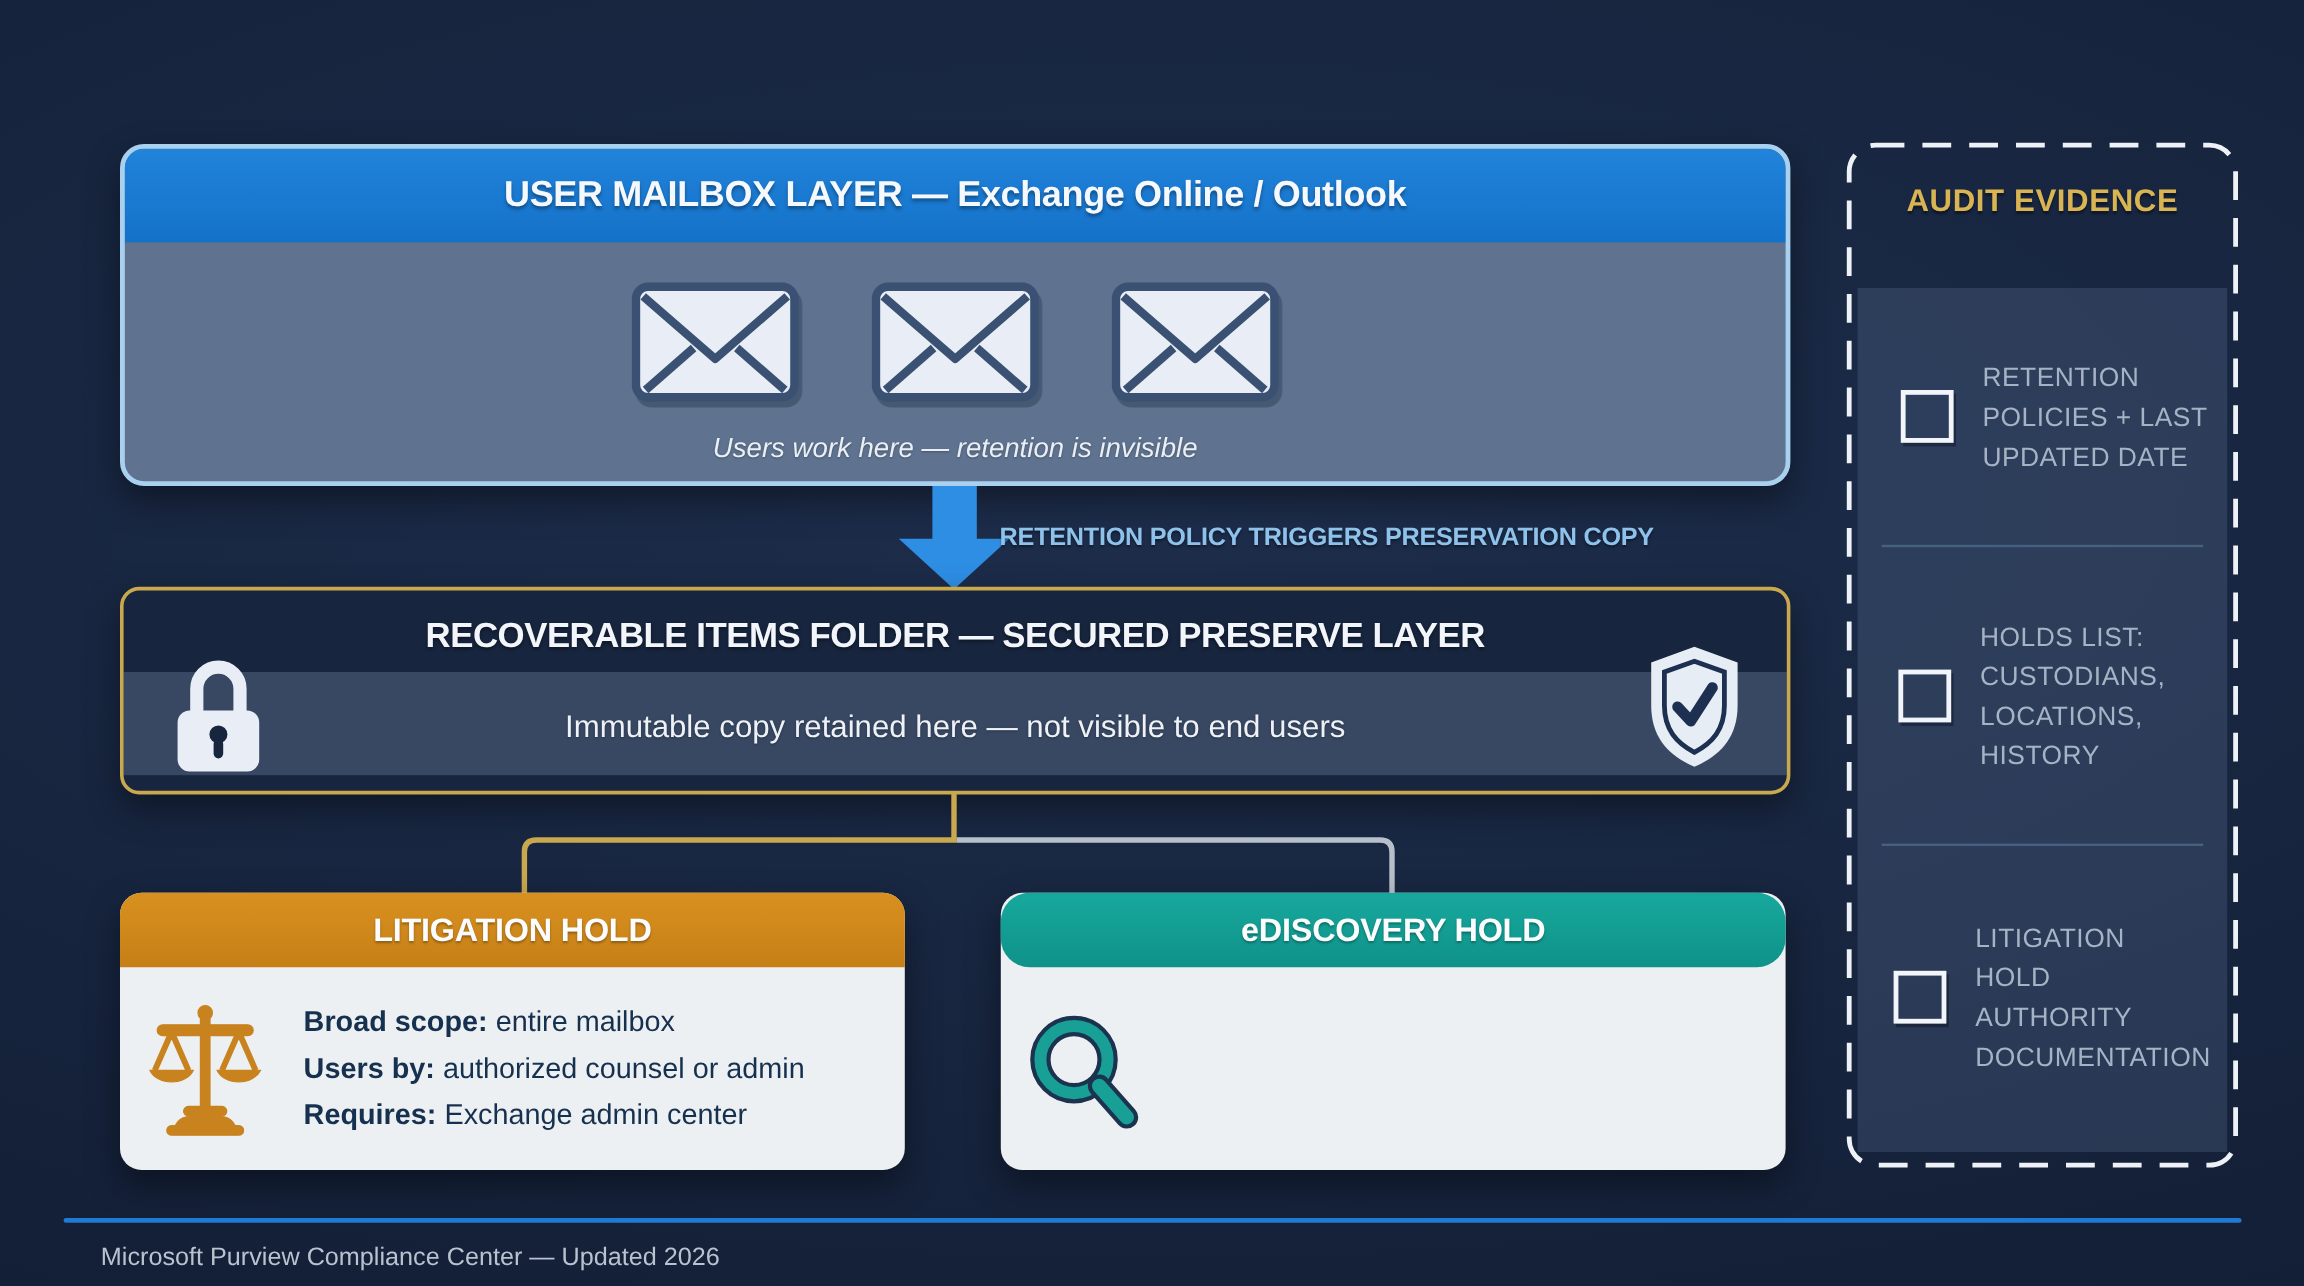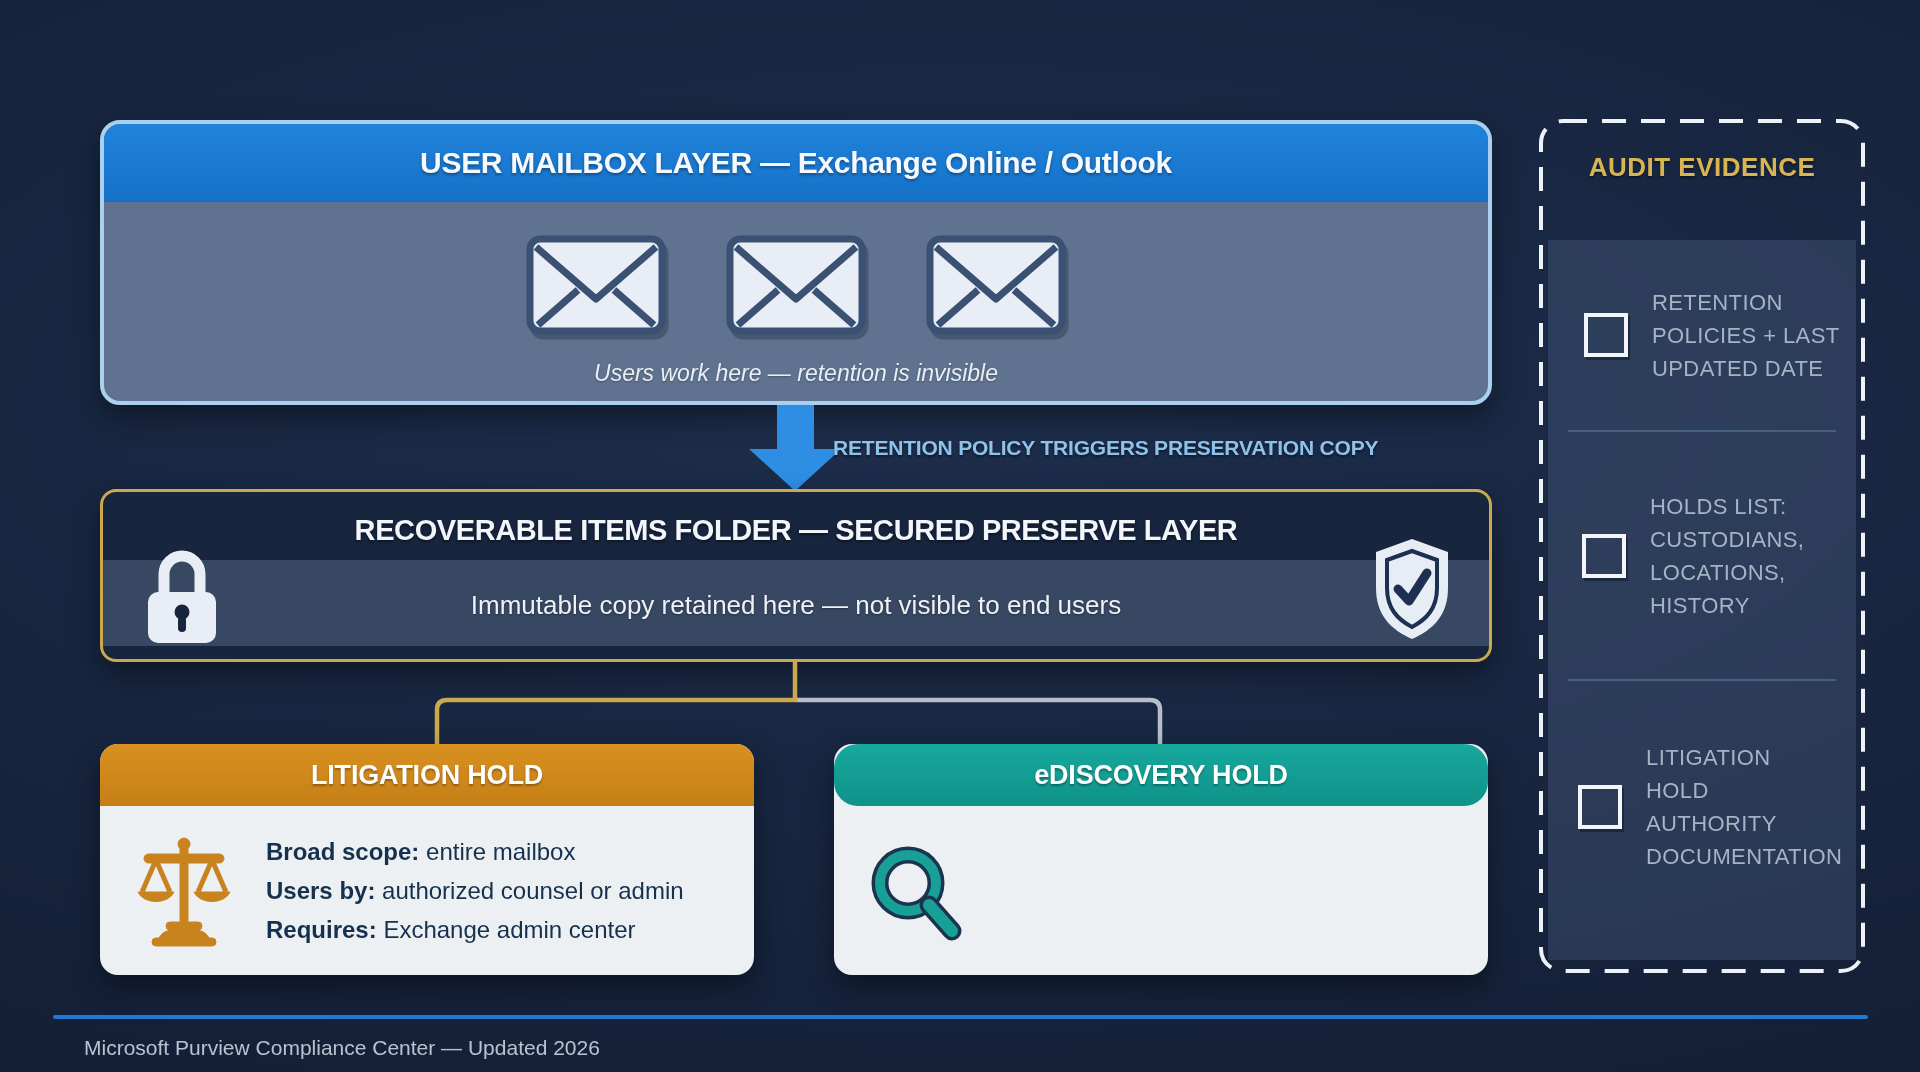--- a/index.html
+++ b/index.html
@@ -68,41 +68,41 @@
   .card { position:absolute; top:744px; width:654px; height:231px; border-radius:18px; background:#edf0f2; }
   .card-litigation { left:100px; }
   .card-ediscovery { left:834px; }
   .card-header {
     height:62px; border-radius:18px 18px 0 0; display:flex; align-items:center; justify-content:center;
     color:#fbfcfd; font-size:27px; font-weight:bold; letter-spacing:-.2px;
     text-shadow:0 2px 2px rgba(0,0,0,.3);
   }
   .card-litigation .card-header { background:linear-gradient(#d8911f,#c67f16); }
   .card-ediscovery .card-header { background:linear-gradient(#17a89d,#0f9289);border-radius:24px; }
-  .card-body { height:169px; display:flex; align-items:center; gap:26px; padding-left:28px; }
+  .card-body { height:169px; display:flex; align-items:center; gap:26px; padding-left:15px; }
   .card-lines { color:#16304f; font-size:24px; line-height:39px; }
   .card-lines b { font-weight:bold; }
 
   
   .audit {
     position:absolute; left:1538px; top:118px; width:328px; height:856px;
   }
   .audit-border { position:absolute; left:0; top:0; }
   .audit-title {
     position:absolute; left:0; right:0; top:34px; text-align:center;
     color:#d9b452; font-size:26px; font-weight:bold; letter-spacing:.5px;
     text-shadow:0 2px 2px rgba(0,0,0,.4);
   }
   .audit-panel {
     position:absolute; left:10px; right:10px; top:122px; bottom:14px;
     background:rgba(125,150,190,.20);
   }
   .audit-items { position:absolute; left:10px; right:10px; top:122px; bottom:14px; display:flex; flex-direction:column; }
   .audit-row { display:flex; align-items:center; gap:24px; padding-left:30px; }
-  .audit-row-1 { height:190px;padding-left:36px; } .audit-row-2 { height:247px;padding-left:34px; } .audit-row-3 { height:251px; }
+  .audit-row-1 { height:214px;padding-left:36px; } .audit-row-2 { height:247px;padding-left:34px; } .audit-row-3 { height:251px; }
   .audit-divider { height:2px; background:#46617f; margin:0 20px; }
   .audit-checkbox {
     width:44px; height:44px; flex:0 0 44px; border:4px solid #f2f5f9; background:transparent;
     box-shadow:2px 3px 0 rgba(10,18,34,.45);
   }
   .audit-text { color:#a6b3c5; font-size:22px; line-height:33px; letter-spacing:.4px; font-weight:500; }
 
   
   .footer-line { position:absolute; left:53px; top:1015px; width:1815px; height:4px; background:#1e7ad2; border-radius:2px; }
   .footer-text { position:absolute; left:84px; top:1036px; font-size:21px; color:#b9c3d0; }

